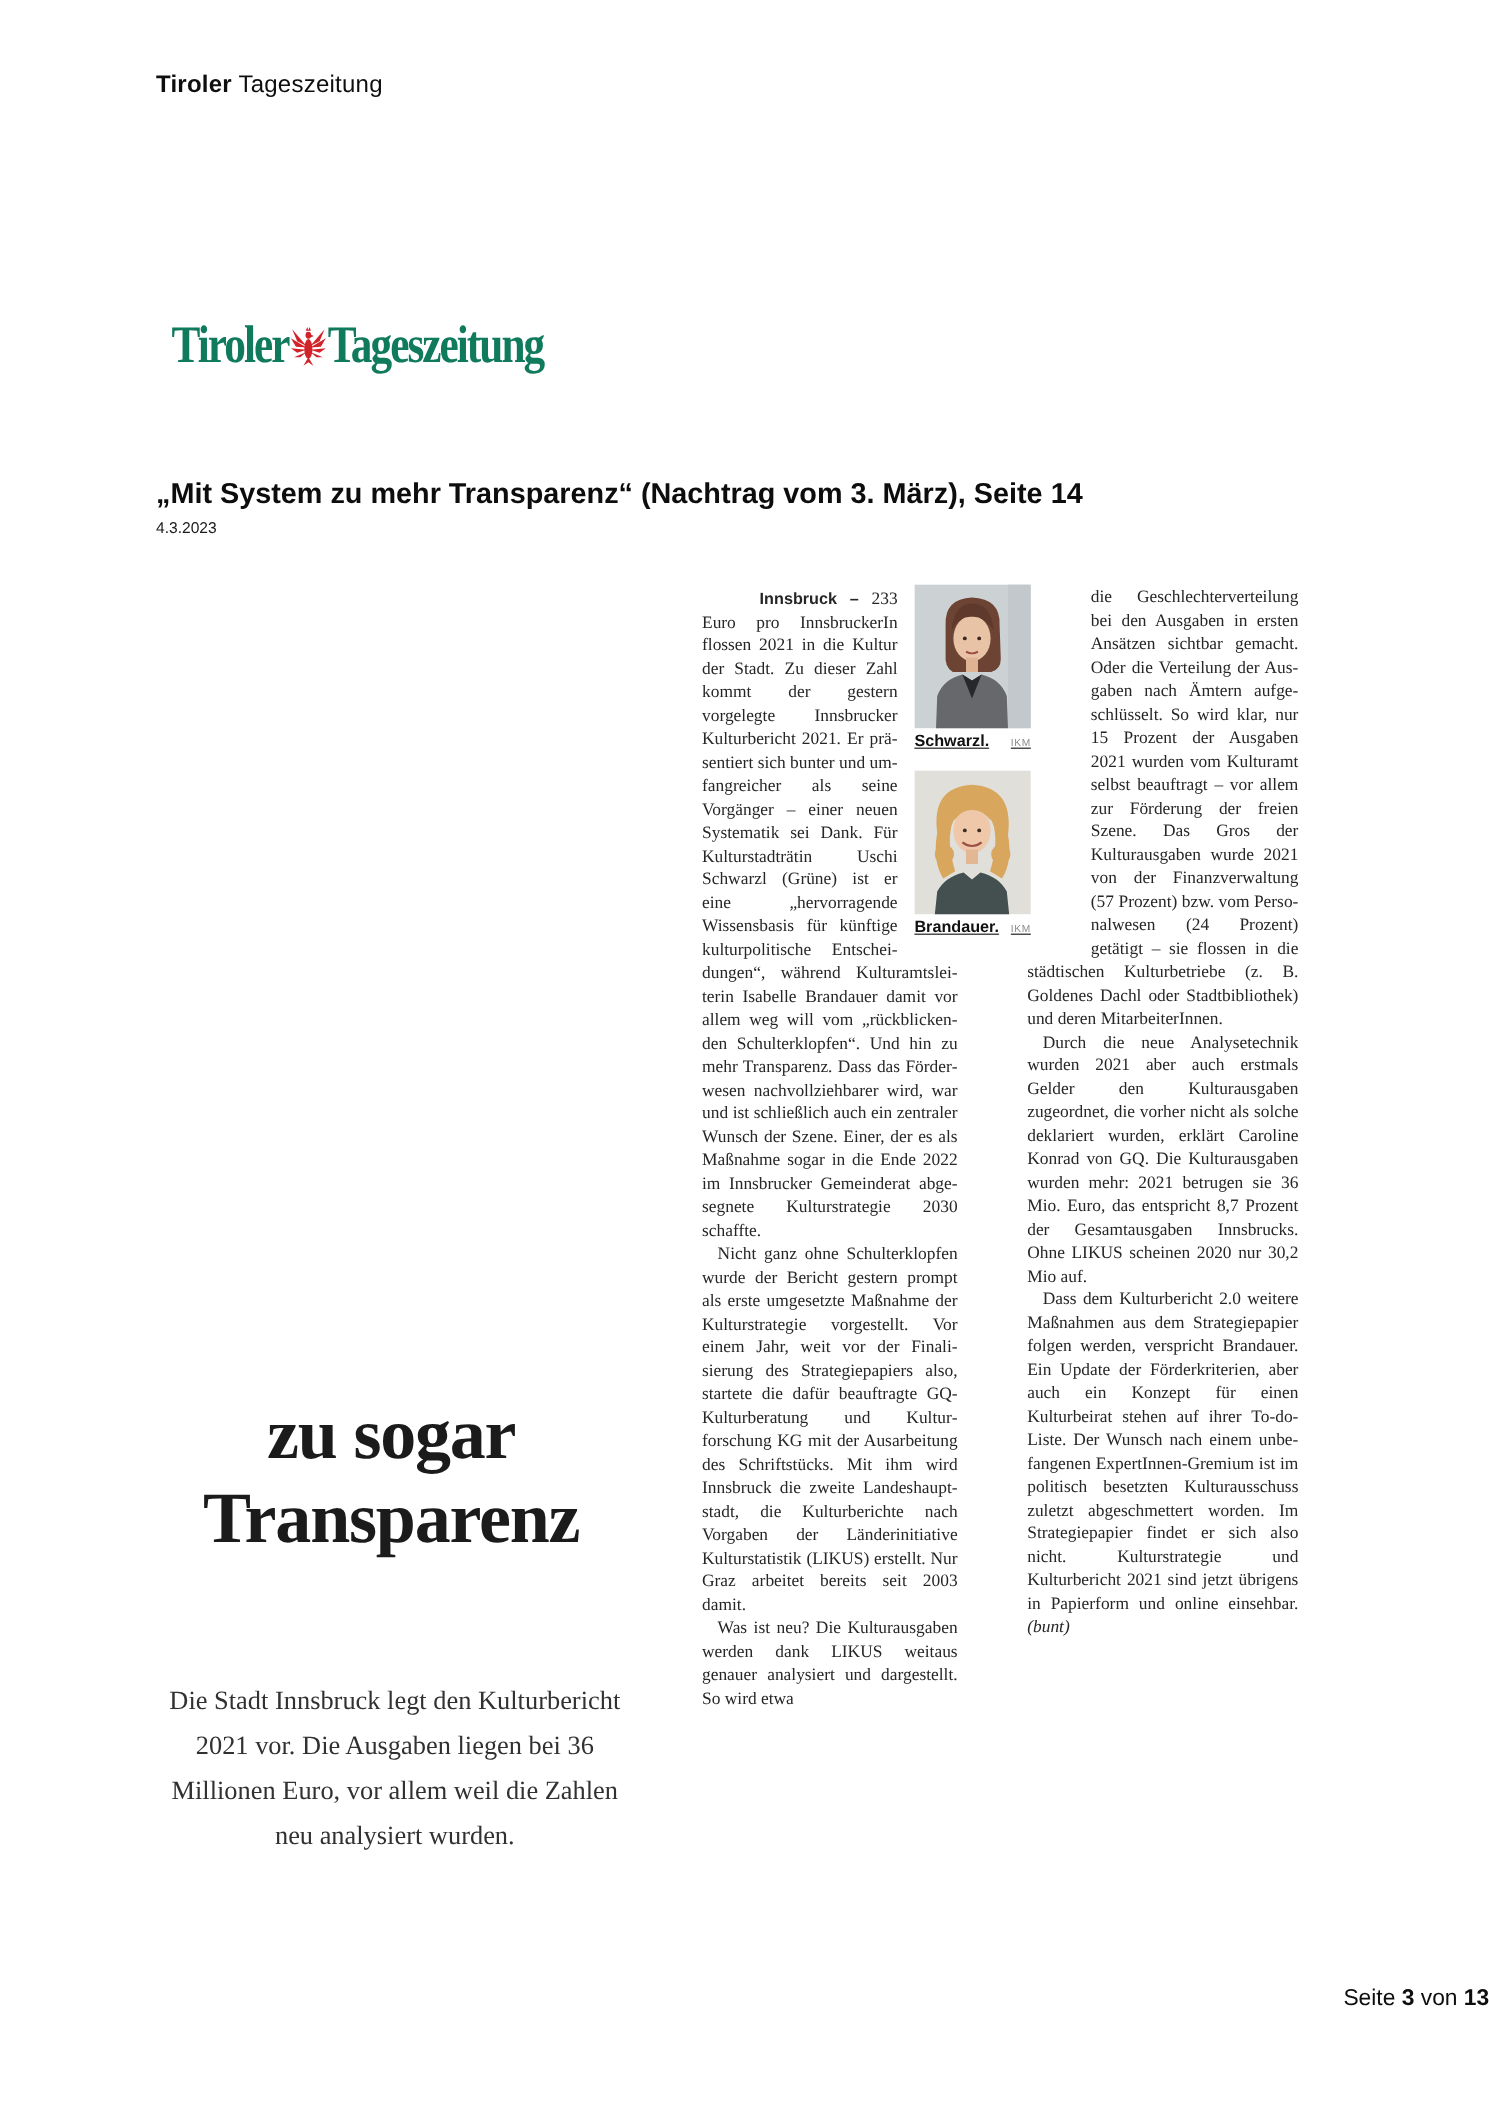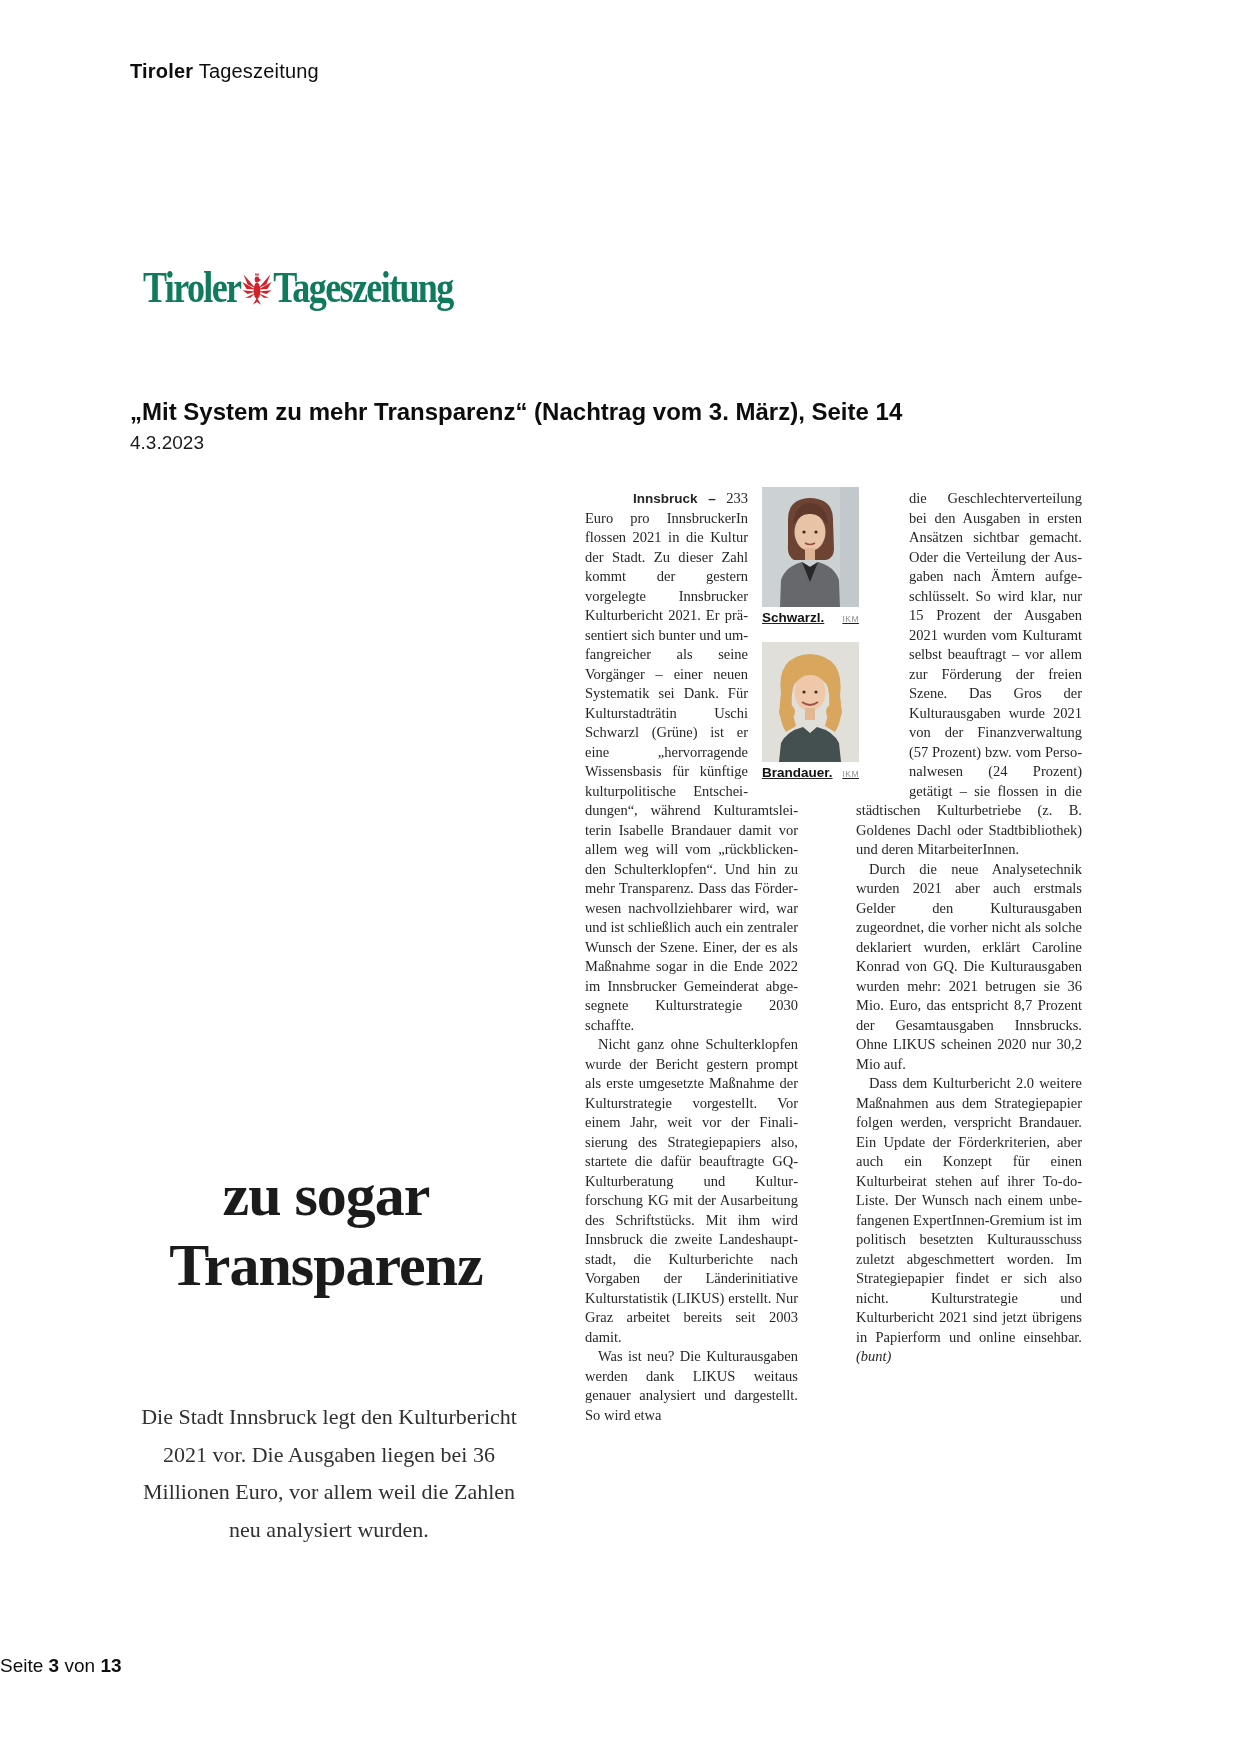--- a/index.html
+++ b/index.html
@@ -12,21 +12,21 @@
 
   
   .masthead{position:absolute;left:143px;top:262px;white-space:nowrap;
             transform:scaleX(.82);transform-origin:left top;}
   .logo-text{font-family:"Liberation Serif",serif;font-weight:700;font-size:44px;line-height:52px;
              color:#107a5c;letter-spacing:-2px;}
   .eagle{vertical-align:-6px;margin:0 1px;}
 
   
   .doc-title{position:absolute;left:130px;top:398px;font-size:24px;font-weight:700;color:#0d0d0d;white-space:nowrap;text-align:right;}
-  .doc-date{position:absolute;left:130px;top:432px;font-size:19px;color:#1a1a1a;}
+  .doc-date{position:absolute;left:130px;top:432px;font-size:13px;color:#1a1a1a;}
   .col{position:absolute;font-family:"Liberation Serif",serif;font-size:14.5px;line-height:19.5px;
        color:#262626;text-align:justify;hyphens:auto;-webkit-hyphens:auto;}
   .col p{margin:0;}
   .col p.ind{text-indent:13px;}
   .col-middle{left:585px;top:489px;width:213px;}
   .col-right{left:856px;top:489px;width:226px;}
   .spacer{display:block;}
   .sr{float:right;width:50px;height:301px;}
   .sl{float:left;width:53px;height:301px;}
   .lead{font-family:"Liberation Sans",sans-serif;font-weight:700;font-size:13.5px;margin-left:48px;}
@@ -42,21 +42,21 @@
   .photo2{margin-top:13px;}
 
   
   .headline{position:absolute;left:132px;top:1160px;width:388px;text-align:center;
             font-family:"Liberation Serif",serif;font-weight:700;font-size:60px;line-height:70px;
             color:#1b1b1b;letter-spacing:-1px;}
   .standfirst{position:absolute;left:138px;top:1398px;width:382px;text-align:center;
               font-family:"Liberation Serif",serif;font-size:22px;line-height:37.5px;color:#313131;}
 
   
-  .page-footer{position:absolute;left:0;top:1655px;width:1241px;text-align:left;
+  .page-footer{position:absolute;left:0;top:1655px;width:1241px;text-align:right;
                font-size:19px;color:#0e0e0e;}
   .page-footer b{font-weight:700;}
 </style>
 </head>
 <body>
 
 <div class="page">
 
   <div class="doc-header">
     <b>Tiroler</b><span> Tageszeitung</span>

